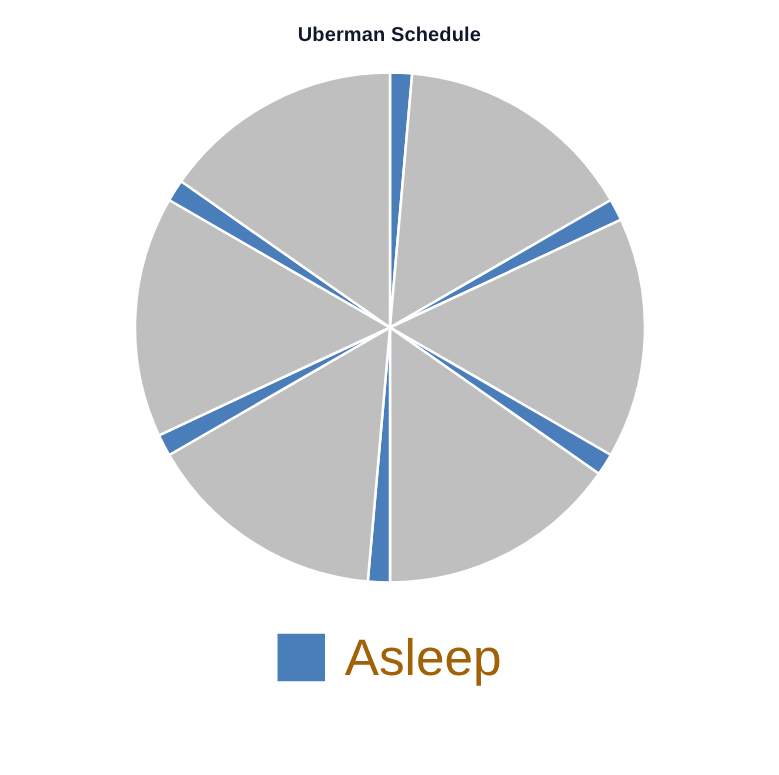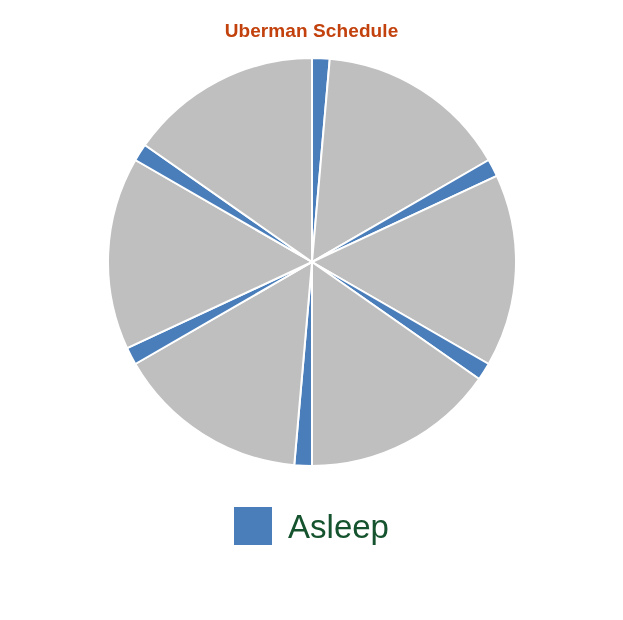--- a/index.html
+++ b/index.html
@@ -20,23 +20,23 @@
     height: 620px;
     background: #ffffff;
   }
   #chart-title {
     position: absolute;
     top: 20px;
     left: 0;
     width: 623px;
     text-align: center;
     font-family: "Liberation Sans", sans-serif;
-    font-size: 19px;
+    font-size: 16px;
     font-weight: bold;
-    color: #c2410c;
+    color: #0f172a;
     letter-spacing: 0.1px;
   }
   #pie-wrap {
     position: absolute;
     left: 0;
     top: 0;
     width: 623px;
     height: 480px;
   }
   #pie-svg {
@@ -60,22 +60,22 @@
     align-items: center;
     gap: 16px;
   }
   .legend-swatch {
     width: 38px;
     height: 38px;
     display: block;
   }
   .legend-label {
     font-family: "Liberation Sans", sans-serif;
-    font-size: 33px;
-    color: #14532d;
+    font-size: 41px;
+    color: #a16207;
     line-height: 1;
     white-space: nowrap;
   }
 </style>
 </head>
 <body>
 
 <div id="figure">
 
   <div id="chart-title">Uberman Schedule</div>

